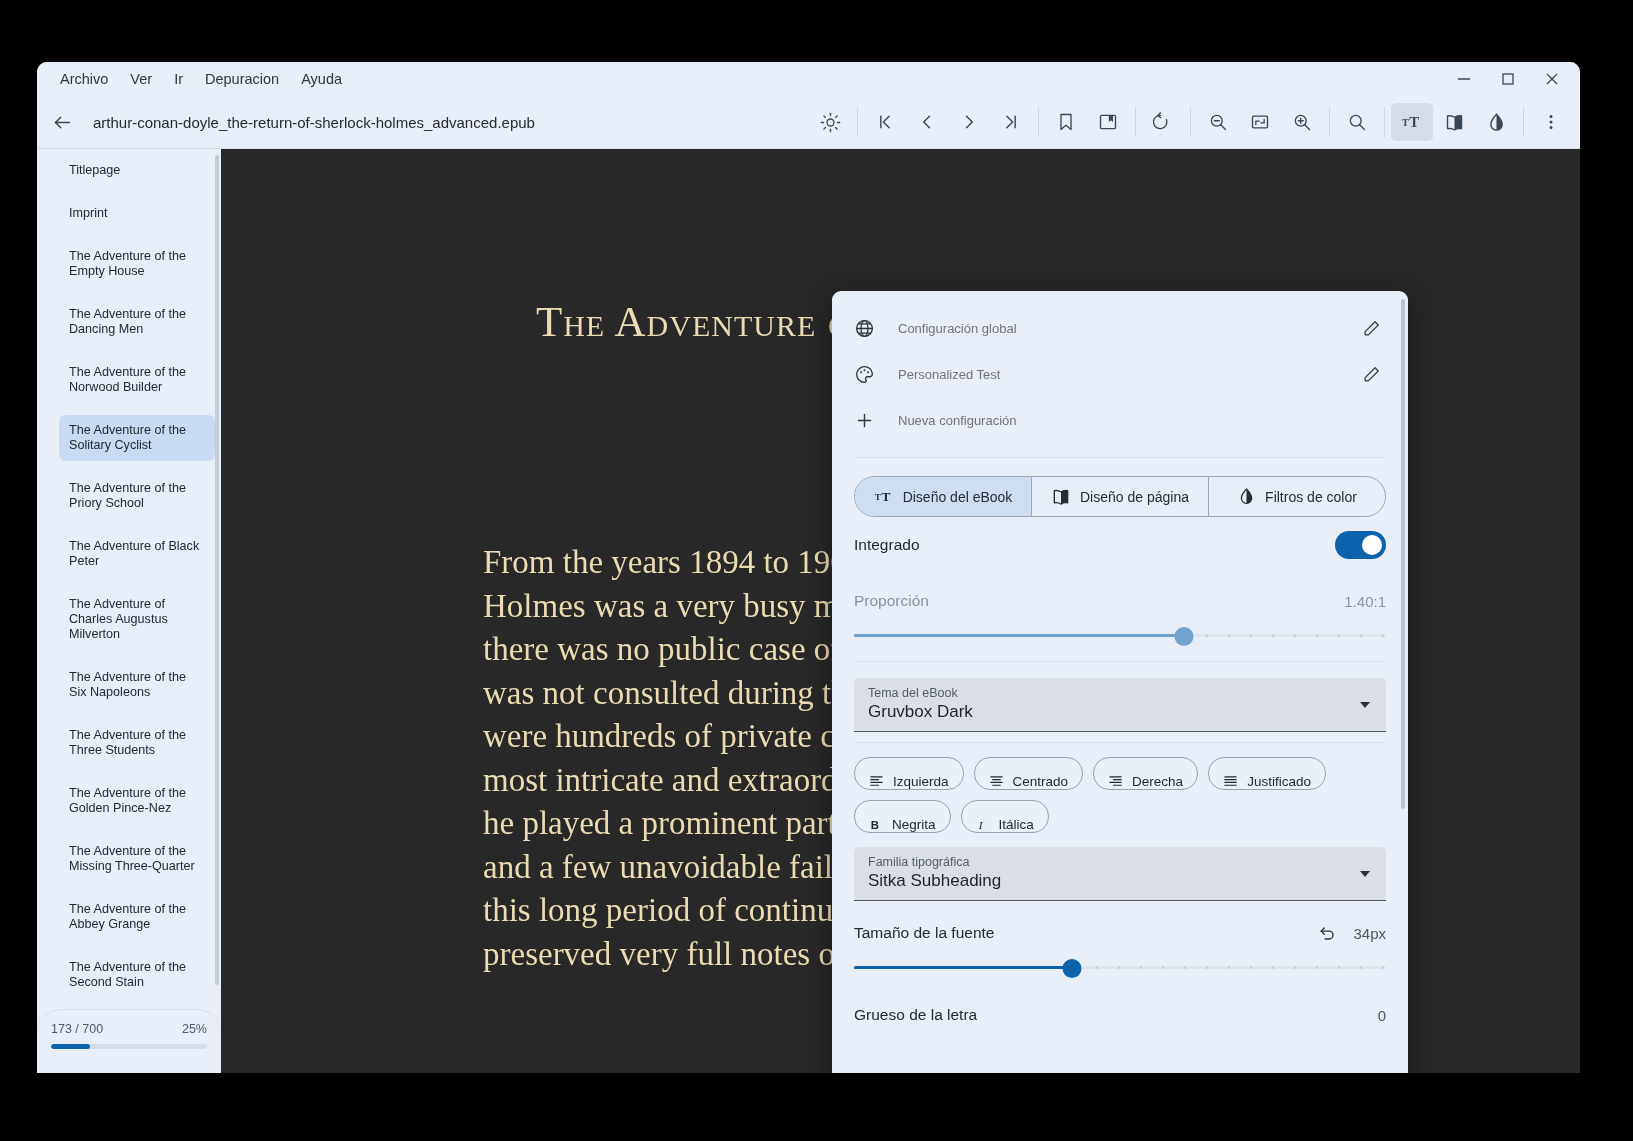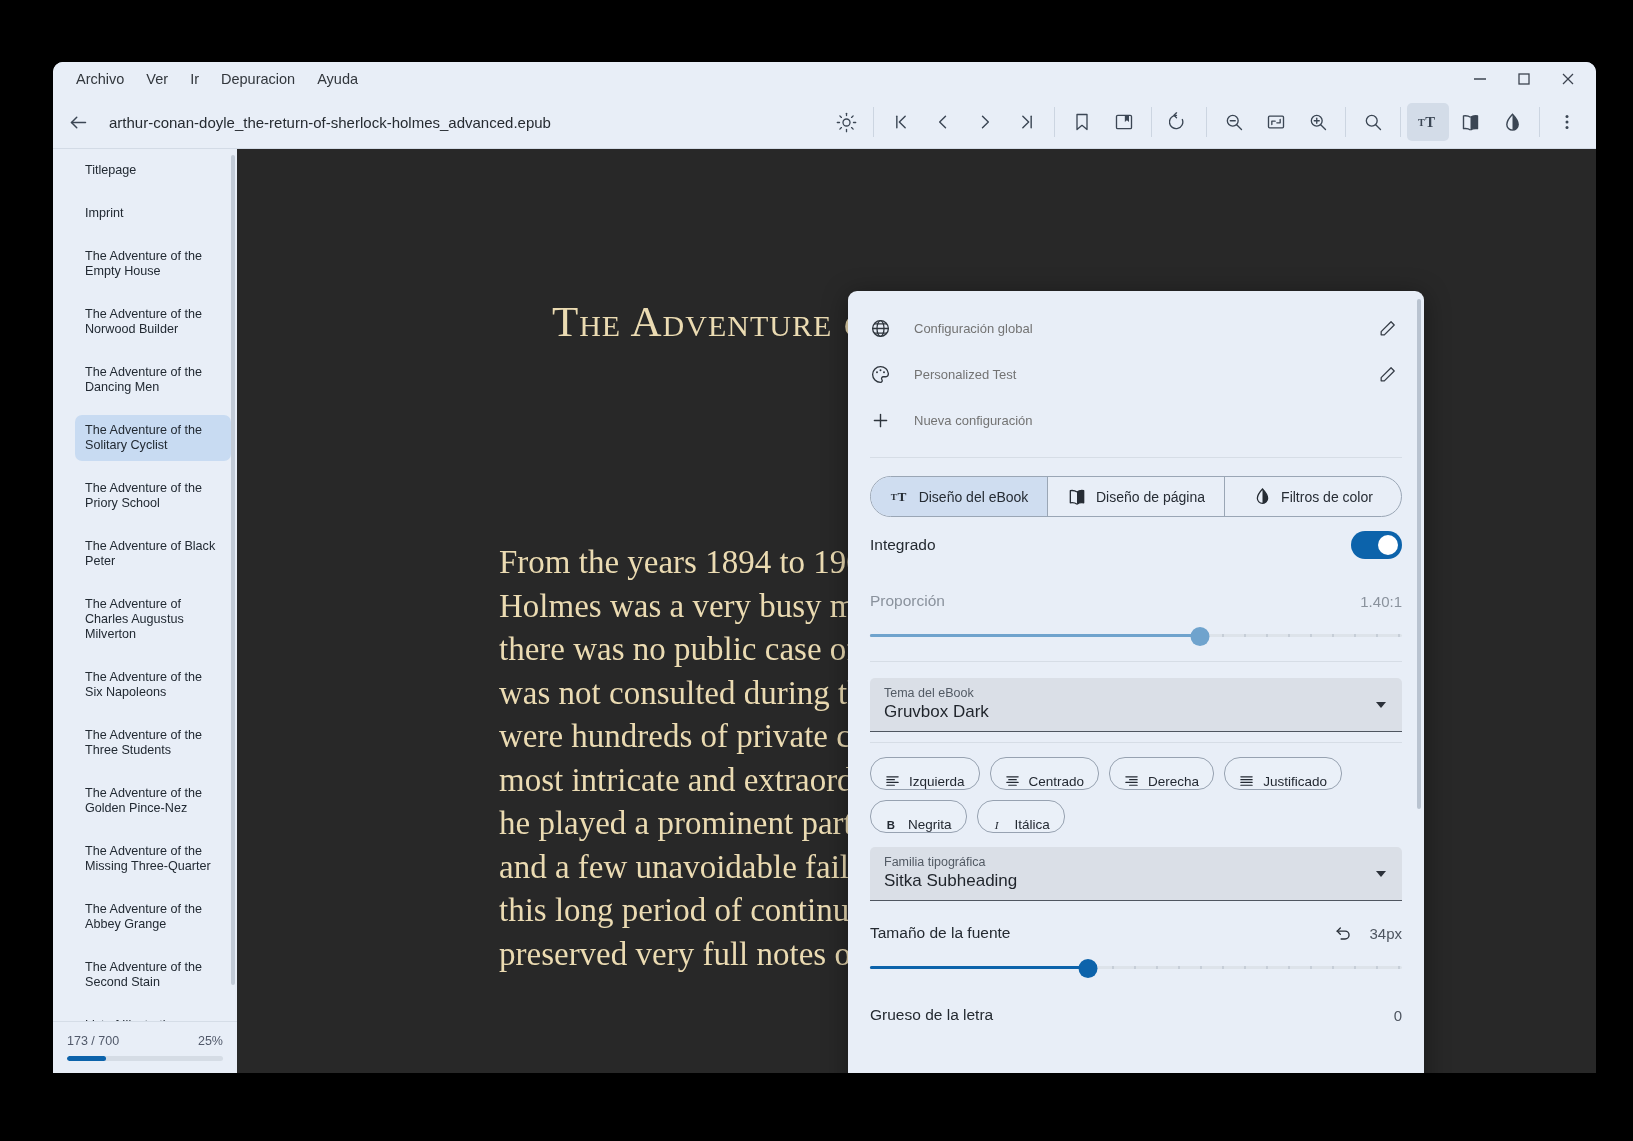--- a/index.html
+++ b/index.html
@@ -11,21 +11,21 @@
   }
   #root {
     position: relative;
     width: 1633px; height: 1141px;
     background: #000000;
   }
 
   
   .window {
     position: absolute;
-    left: 53px; top: 62px;
+    left: 37px; top: 62px;
     width: 1543px; height: 1011px;
     background: #e8eef7;
     border-radius: 10px 10px 0 0;
     overflow: hidden;
     box-shadow: 0 6px 28px rgba(0,0,0,0.45);
   }
 
   
   .menubar {
     height: 34px;
@@ -125,22 +125,23 @@
   .toc-item.sel { background: #c8dbf2; }
   .toc-scroll {
     position: absolute;
     right: 2px; top: 6px;
     width: 4px; height: 830px;
     background: #c3ccd8;
     border-radius: 2px;
   }
   .progress-wrap {
     border-top: 1px solid #d5dde7;
-    padding: 12px 14px 12px 14px;
+    padding: 12px 14px 24px 14px;
     flex: 0 0 auto;
+    border-radius: 24px;
   }
   .progress-row {
     display: flex;
     justify-content: space-between;
     font-size: 12.5px;
     color: #51596a;
     margin-bottom: 8px;
   }
   .progress-track {
     height: 5px;
@@ -569,22 +570,22 @@
       </div>
     </div>
 
     <div class="wbody">
 
       <div class="sidebar">
         <div class="toc">
           <div class="toc-item">Titlepage</div>
           <div class="toc-item">Imprint</div>
           <div class="toc-item">The Adventure of the Empty House</div>
+          <div class="toc-item">The Adventure of the Dancing Men</div>
           <div class="toc-item">The Adventure of the Norwood Builder</div>
-          <div class="toc-item">The Adventure of the Dancing Men</div>
           <div class="toc-item sel">The Adventure of the Solitary Cyclist</div>
           <div class="toc-item">The Adventure of the Priory School</div>
           <div class="toc-item">The Adventure of Black Peter</div>
           <div class="toc-item">The Adventure of Charles Augustus Milverton</div>
           <div class="toc-item">The Adventure of the Six Napoleons</div>
           <div class="toc-item">The Adventure of the Three Students</div>
           <div class="toc-item">The Adventure of the Golden Pince-Nez</div>
           <div class="toc-item">The Adventure of the Missing Three-Quarter</div>
           <div class="toc-item">The Adventure of the Abbey Grange</div>
           <div class="toc-item">The Adventure of the Second Stain</div>

